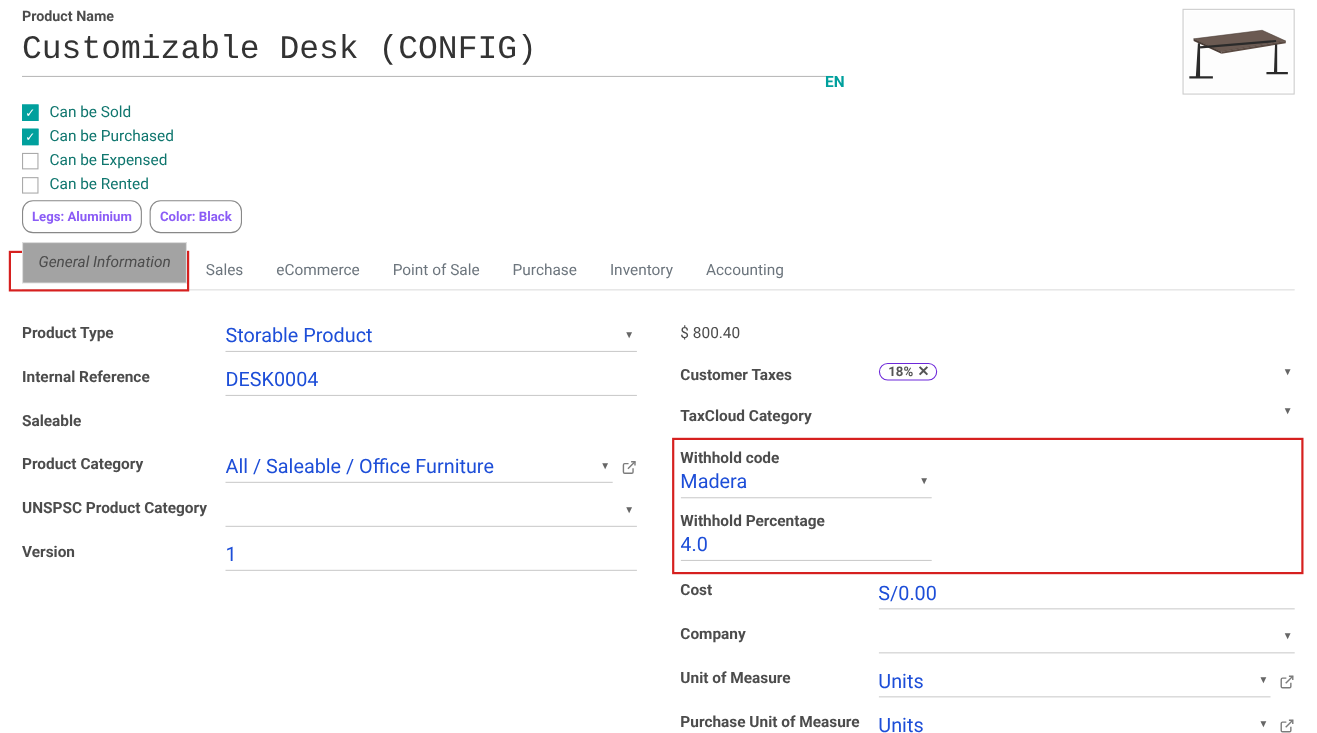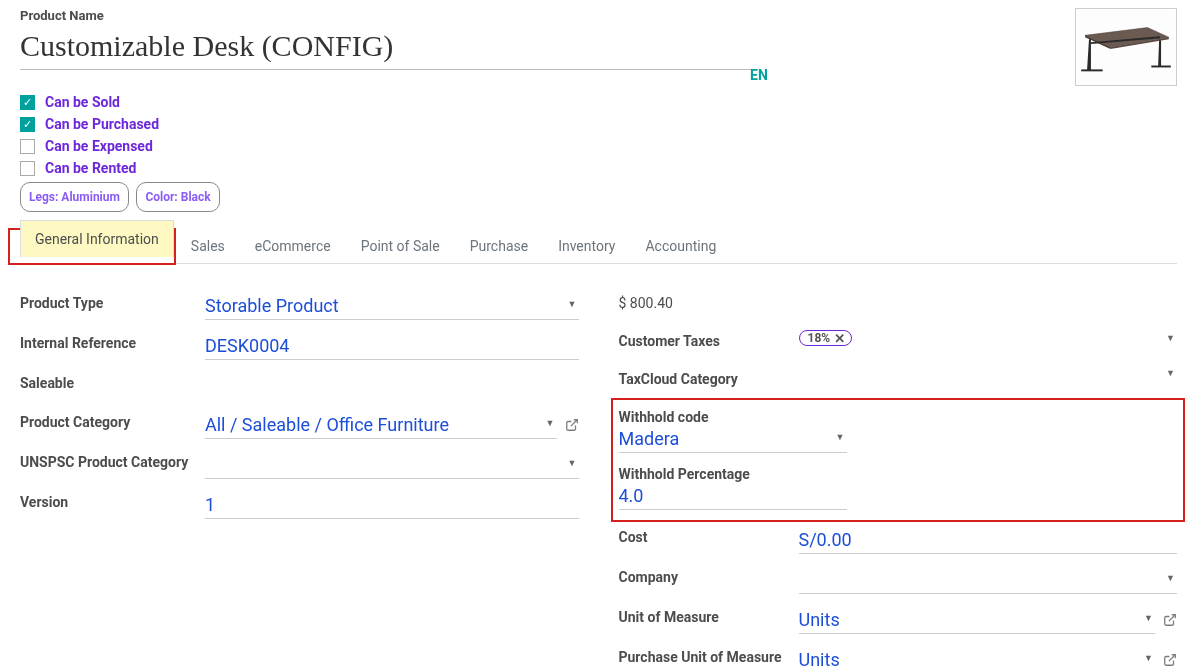--- a/index.html
+++ b/index.html
@@ -18,21 +18,21 @@
   }
   .name-block { flex: 0 0 735px; }
   .field-label-small {
     font-size: 13px;
     font-weight: 700;
     color: #4c4c4c;
     margin-bottom: 2px;
   }
   .product-name-input {
     font-size: 30px;
-    font-family: Liberation Serif, serif;
+    font-family: Liberation Mono, monospace;
     border: none;
     border-bottom: 1px solid #bbb;
     width: 735px;
     padding: 4px 0 6px 0;
     color: #333;
     outline: none;
   }
   .lang-badge {
     position: absolute;
     left: 730px;
@@ -65,21 +65,21 @@
     display: inline-flex;
     align-items: center;
     justify-content: center;
     font-size: 11px;
     color: #fff;
   }
   .chk.checked {
     background: #00a09d;
     border-color: #00a09d;
   }
-  .check-label { font-weight: 700; font-size: 14px; color: #6d28d9; }
+  .check-label { font-weight: 400; font-size: 14px; color: #0f766e; }
   .tags { margin-top: 6px; }
   .tag {
     display: inline-block;
     border: 1px solid #888;
     border-radius: 10px;
     padding: 7px 8px;
     font-size: 12px;
     font-weight: 700;
     color: #8b5cf6;
     margin-right: 4px;
@@ -97,21 +97,22 @@
     border: 1px solid transparent;
     border-bottom: none;
     cursor: pointer;
     position: relative;
     top: 1px;
   }
   .tab.active {
     color: #4c4c4c;
     border-color: #ddd;
     border-bottom: 1px solid #fff;
-    background: #fef9c3;
+    background: #a3a3a3;
+    font-style: italic;
   }
   .tab-red-wrap {
     border: 2px solid #d6201f;
     position: relative;
     top: 2px;
     margin-left: -12px;
     padding-left: 10px;
   }
   .form-area {
     display: flex;

